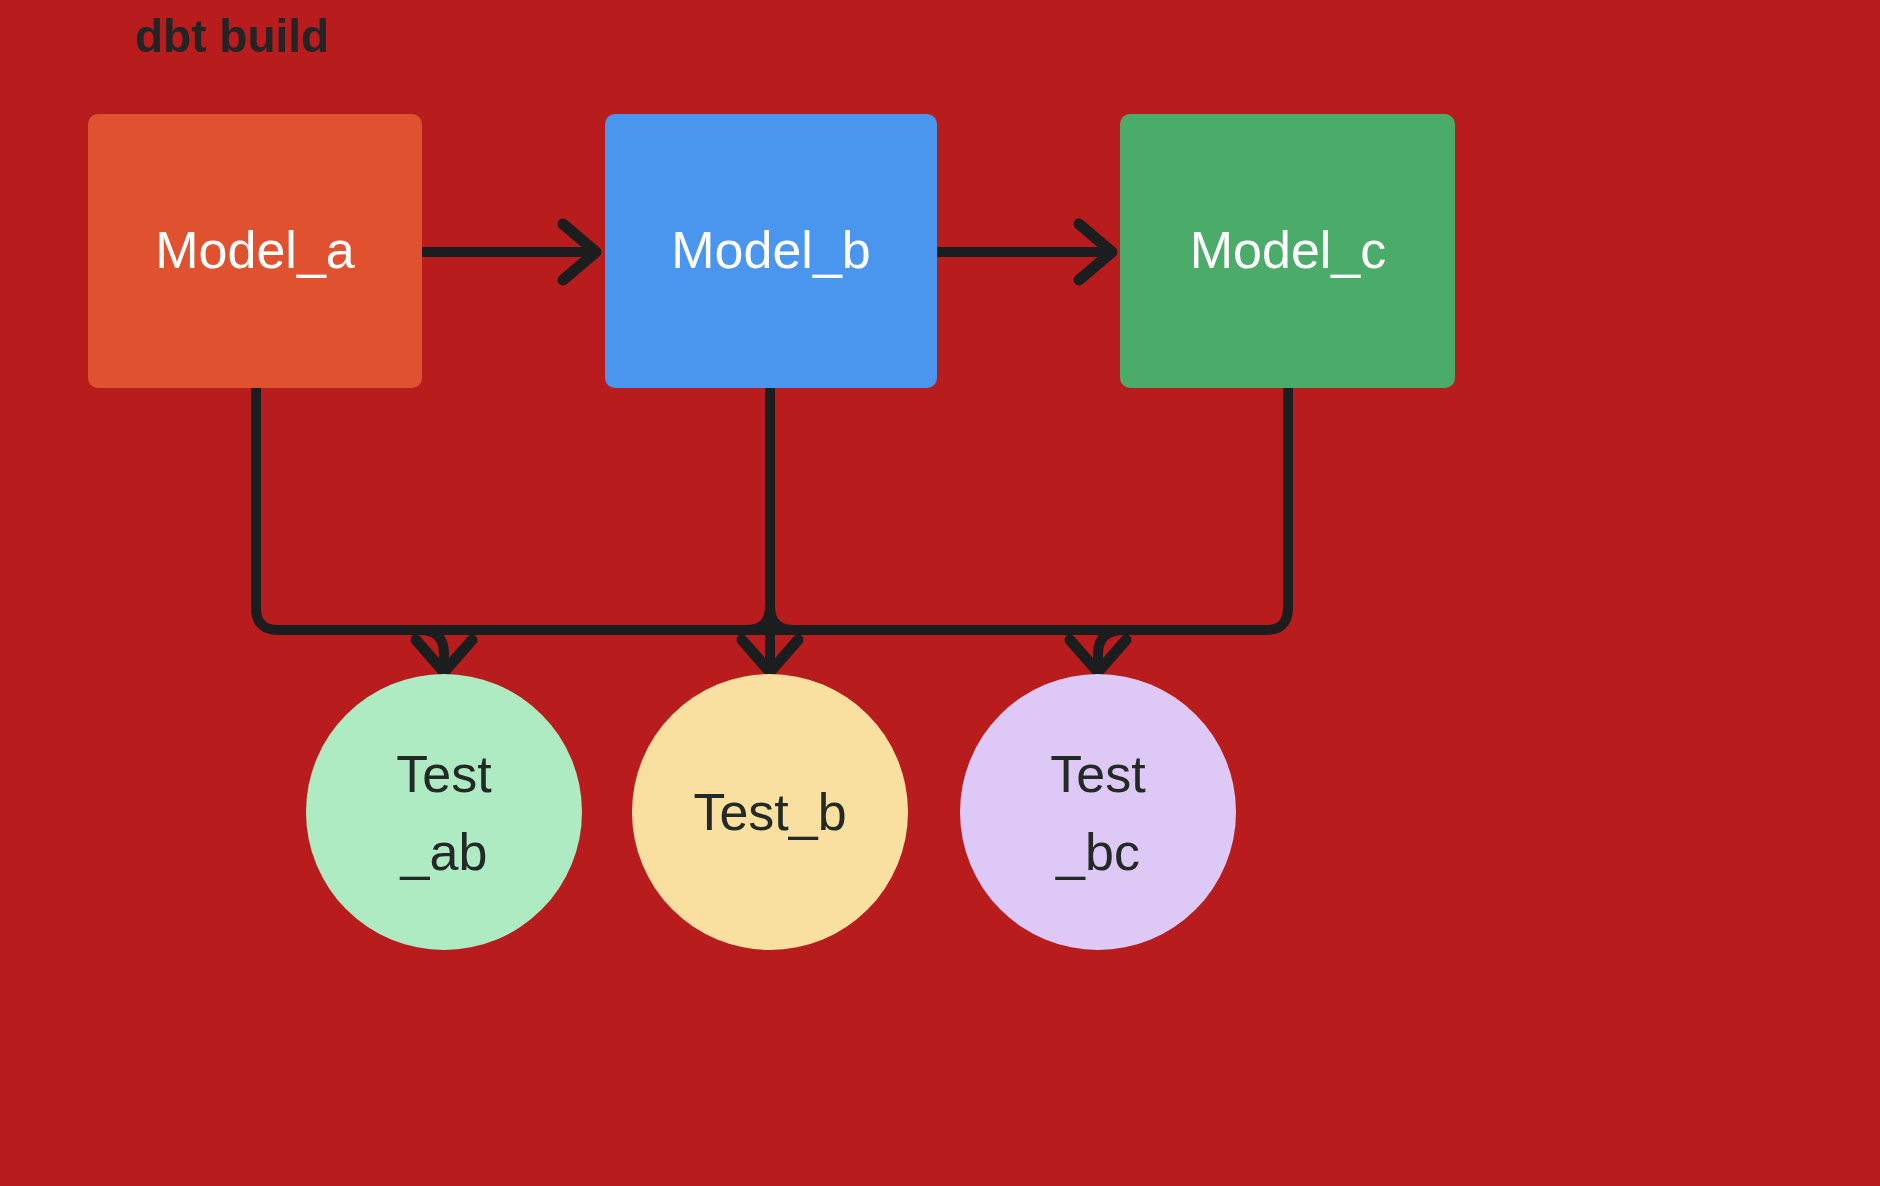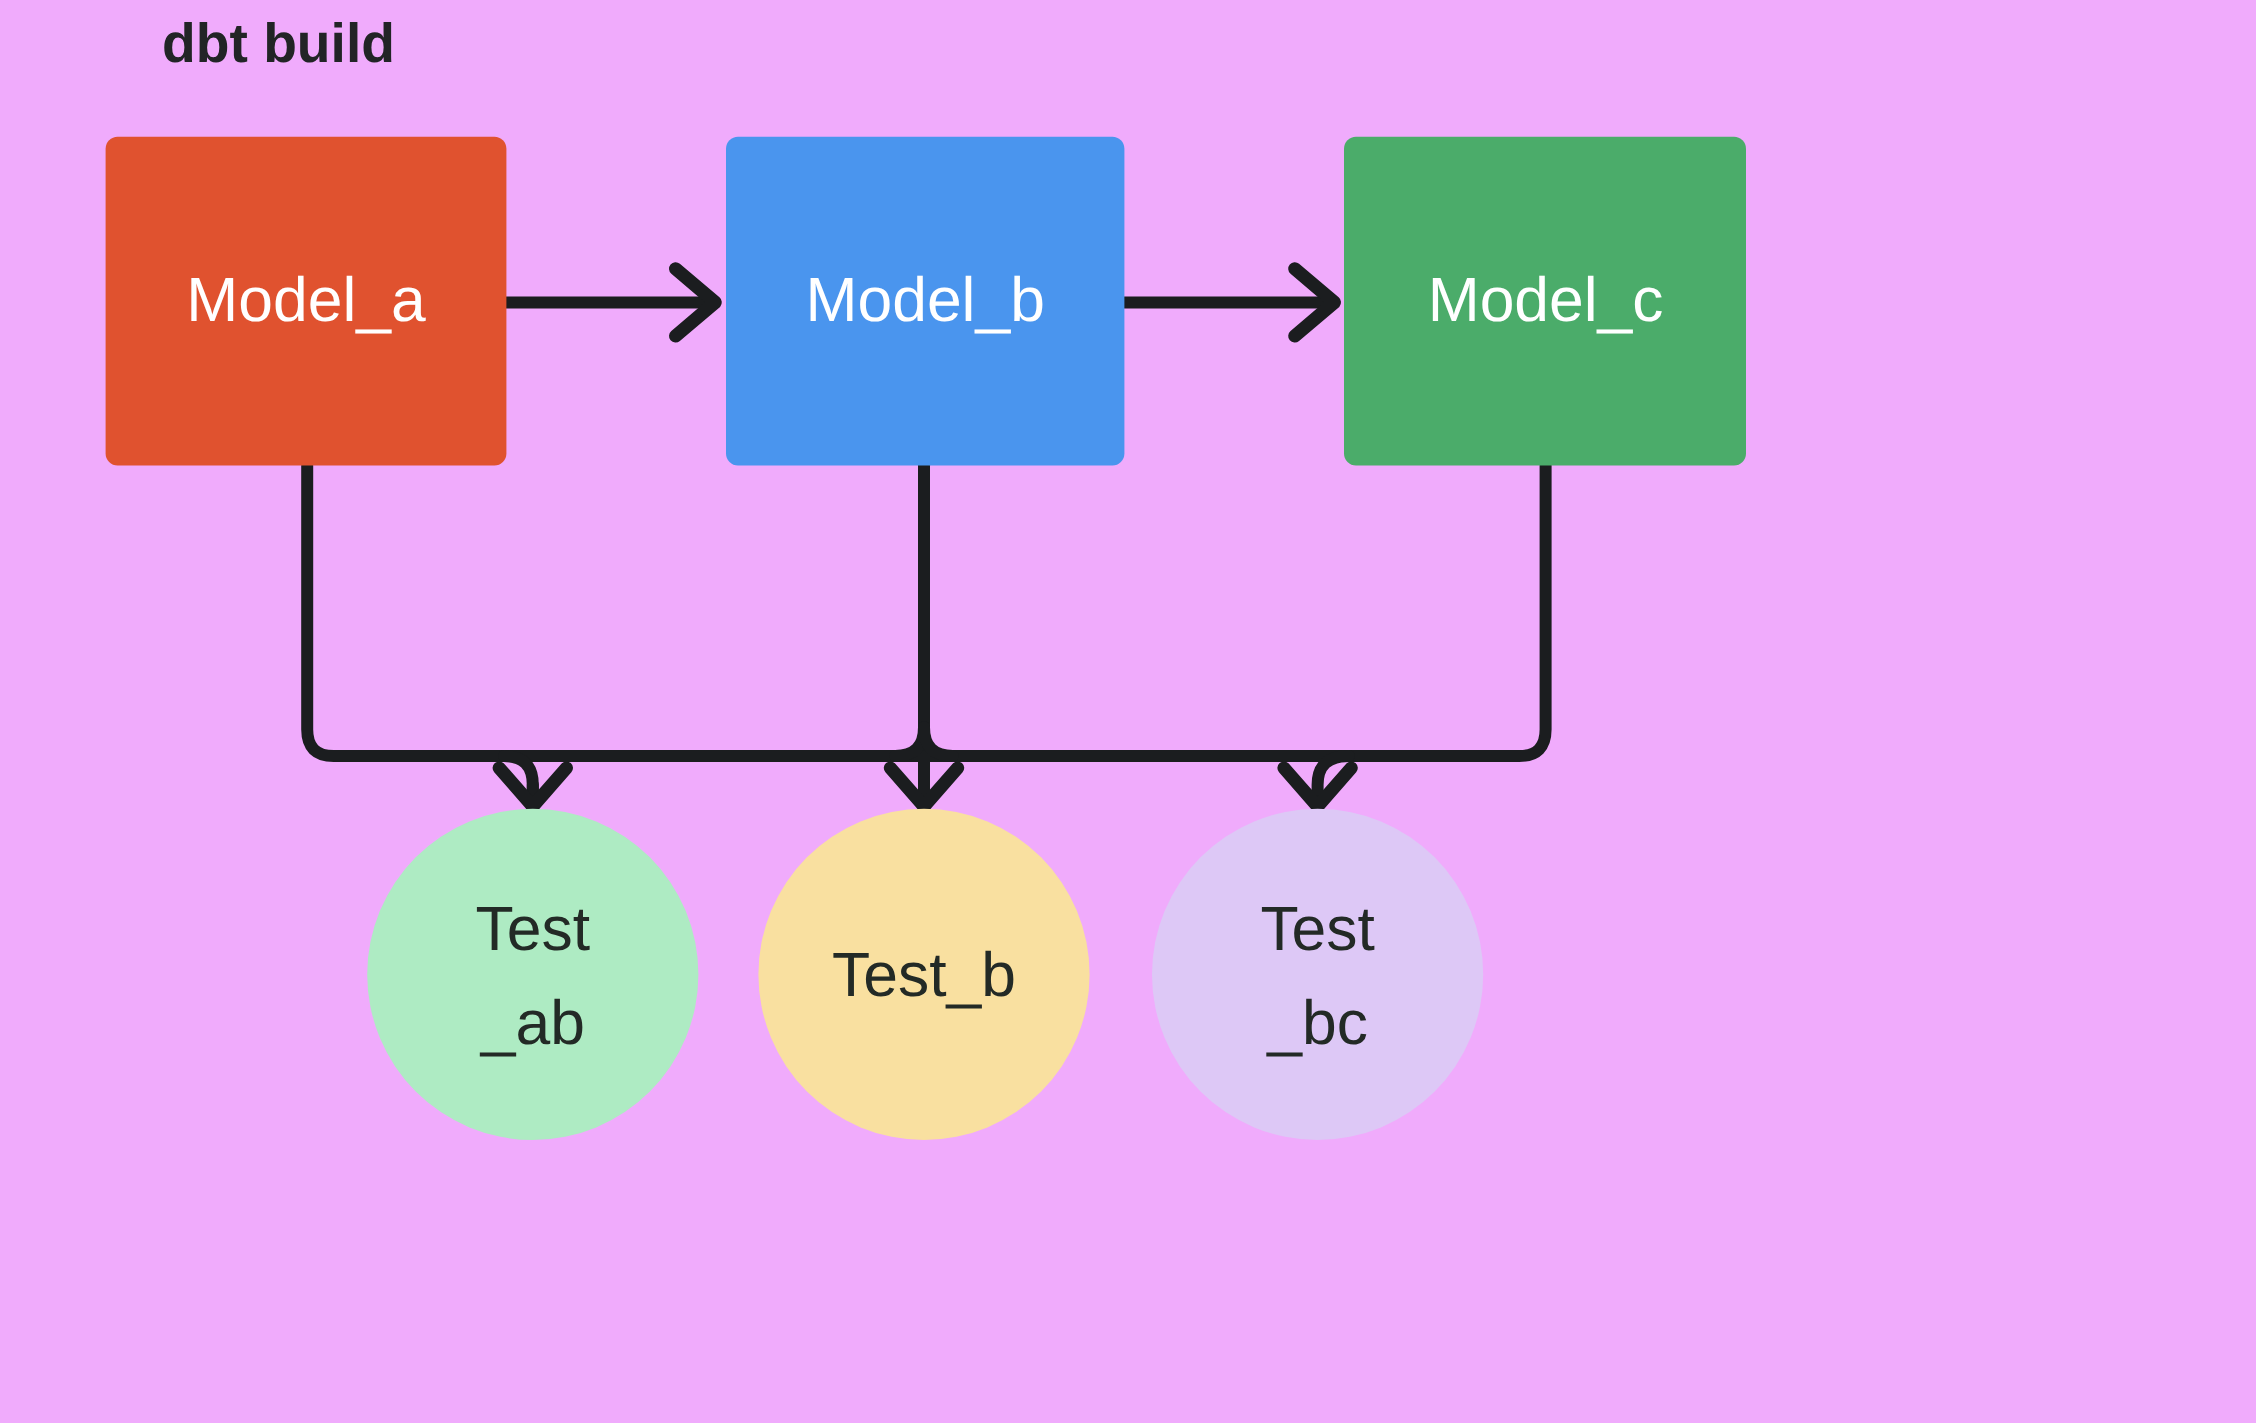--- a/index.html
+++ b/index.html
@@ -10,21 +10,21 @@
   body {
     width: 1880px;
     height: 1186px;
     font-family: "Liberation Sans", sans-serif;
     overflow: hidden;
   }
   #canvas {
     position: relative;
     width: 1880px;
     height: 1186px;
-    background: #f0abfc;
+    background: #b91c1c;
   }
   #diagram-svg {
     position: absolute;
     left: 0;
     top: 0;
     width: 1880px;
     height: 1186px;
     display: block;
   }
   .graph-title {

